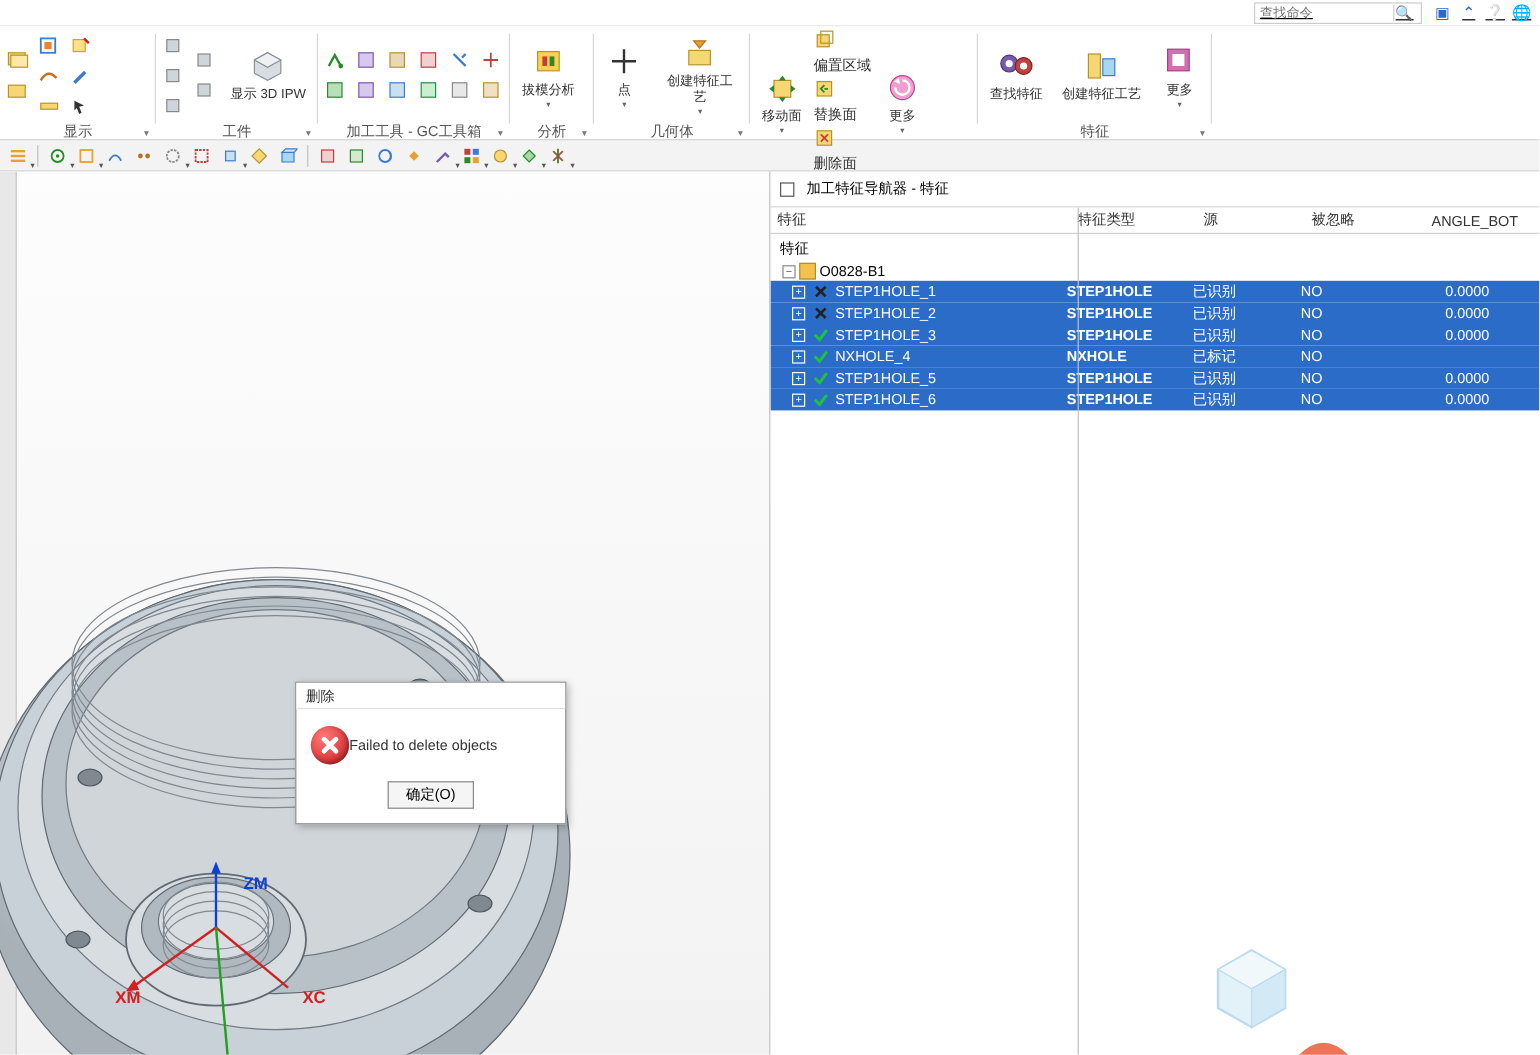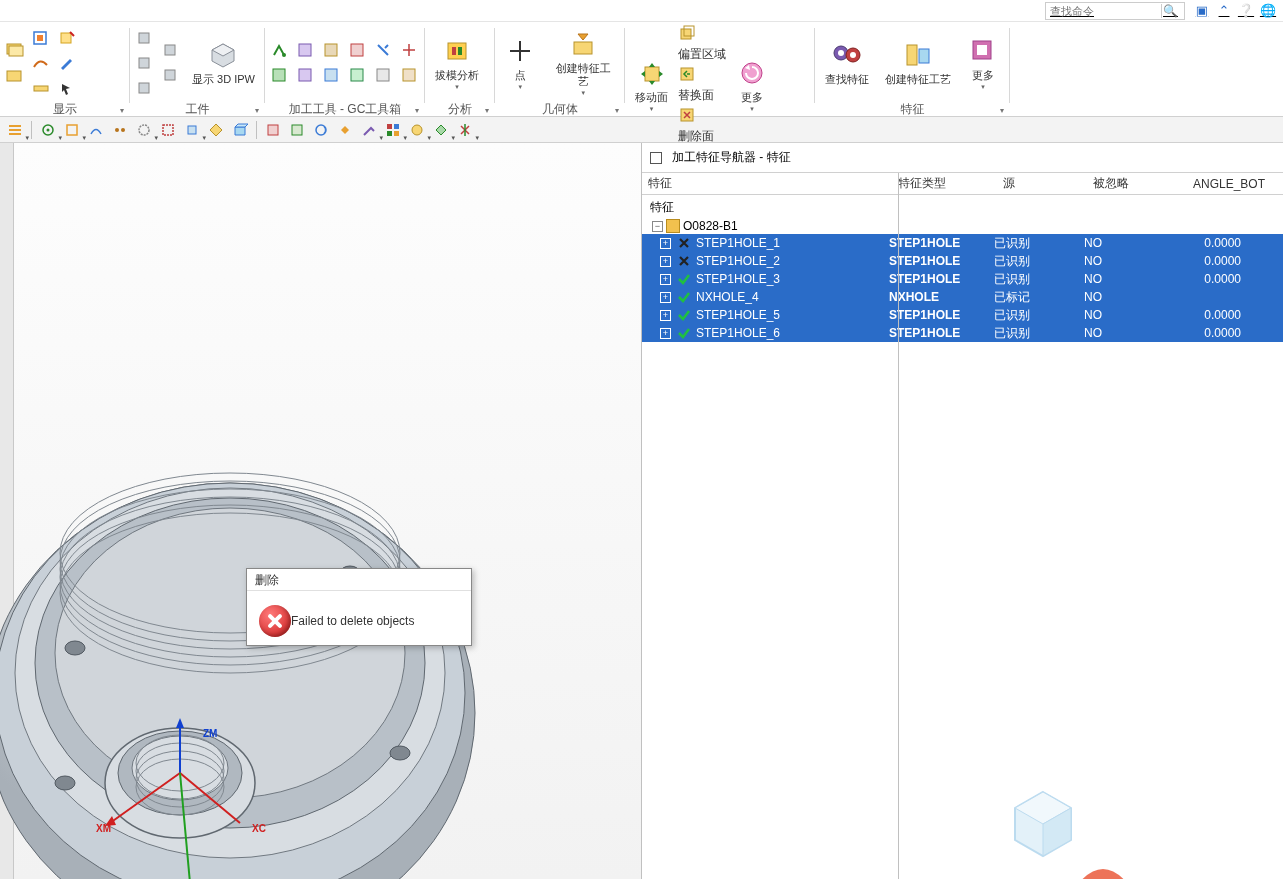--- a/index.html
+++ b/index.html
@@ -68,21 +68,21 @@
 .err-ico { width:32px; height:32px; border-radius:50%; background:radial-gradient(circle at 35% 30%,#ff7a7a,#c81818); position:relative; box-shadow:inset -2px -2px 4px rgba(0,0,0,.3); }
 .err-ico::before,.err-ico::after { content:""; position:absolute; left:7px; top:14px; width:18px; height:4px; background:#fff; border-radius:2px; }
 .err-ico::before { transform:rotate(45deg); }
 .err-ico::after { transform:rotate(-45deg); }
 .dlg-msg { font-size:12px; color:#333; }
 .dlg-btns { text-align:center; padding:6px 0 12px 0; }
 .dlg-btn { padding:2px 14px; font-size:12px; border:1px solid #888; background:#f5f5f5; cursor:pointer; }
 
 
 .part3d { position:absolute; left:-20px; top:210px; width:520px; height:640px; }
-.axis-lbl { position:absolute; font-size:10px; font-weight:bold; }
+.axis-lbl { position:absolute; font-size:14px; font-weight:bold; }
 
 
 .watermark { position:absolute; right:200px; bottom:15px; width:80px; height:80px; opacity:.5; }
 .red-tri { position:absolute; right:150px; bottom:-10px; width:60px; height:40px; }
 </style>
 </head>
 <body>
 
 <div class="titlebar">
   <div class="search-box">
@@ -569,20 +569,23 @@
     <span class="axis-lbl" style="left:203px;top:585px;color:#1040d0">ZM</span>
     <span class="axis-lbl" style="left:96px;top:680px;color:#d02020">XM</span>
     <span class="axis-lbl" style="left:252px;top:680px;color:#d02020">XC</span>
 
     <div class="dialog">
       <div class="dlg-title">删除</div>
       <div class="dlg-body">
         <div class="err-ico"></div>
         <div class="dlg-msg">Failed to delete objects</div>
       </div>
+      <div class="dlg-btns">
+        <button class="dlg-btn">确定(O)</button>
+      </div>
     </div>
   </div>
 
   <div class="nav-panel">
     <div class="nav-title">
       <span class="sq"></span>
       <span>加工特征导航器 - 特征</span>
     </div>
     <div class="nav-head">
       <span class="col-h" style="width:250px">特征</span>

